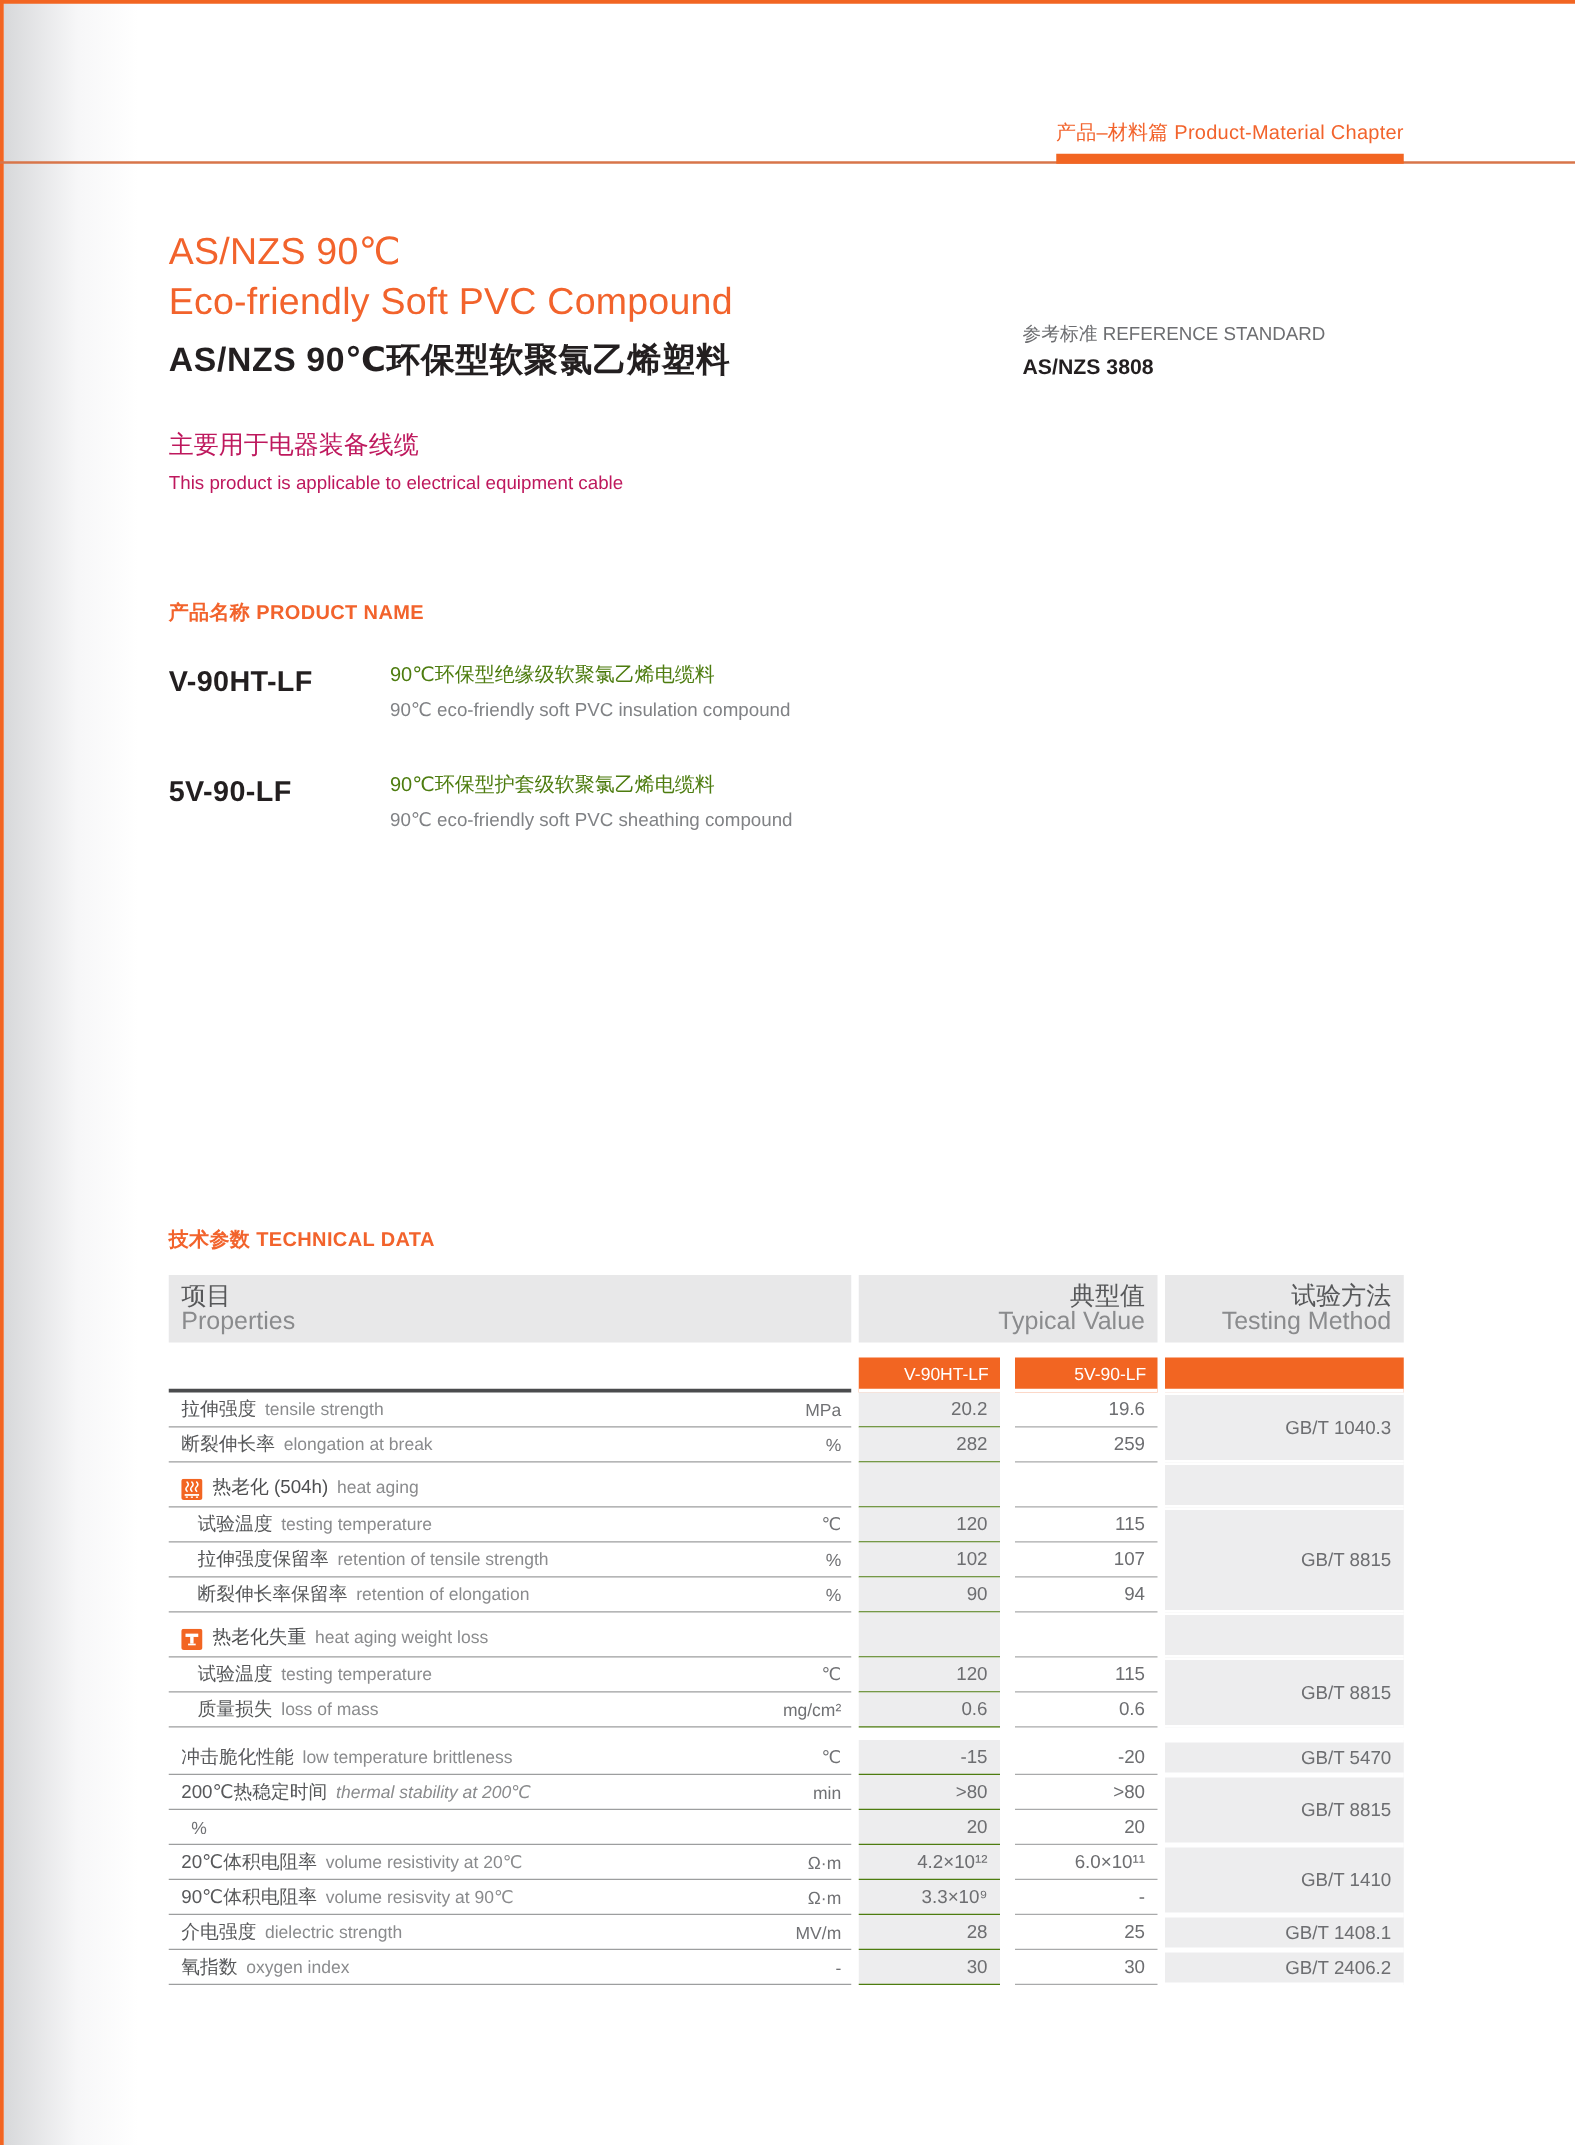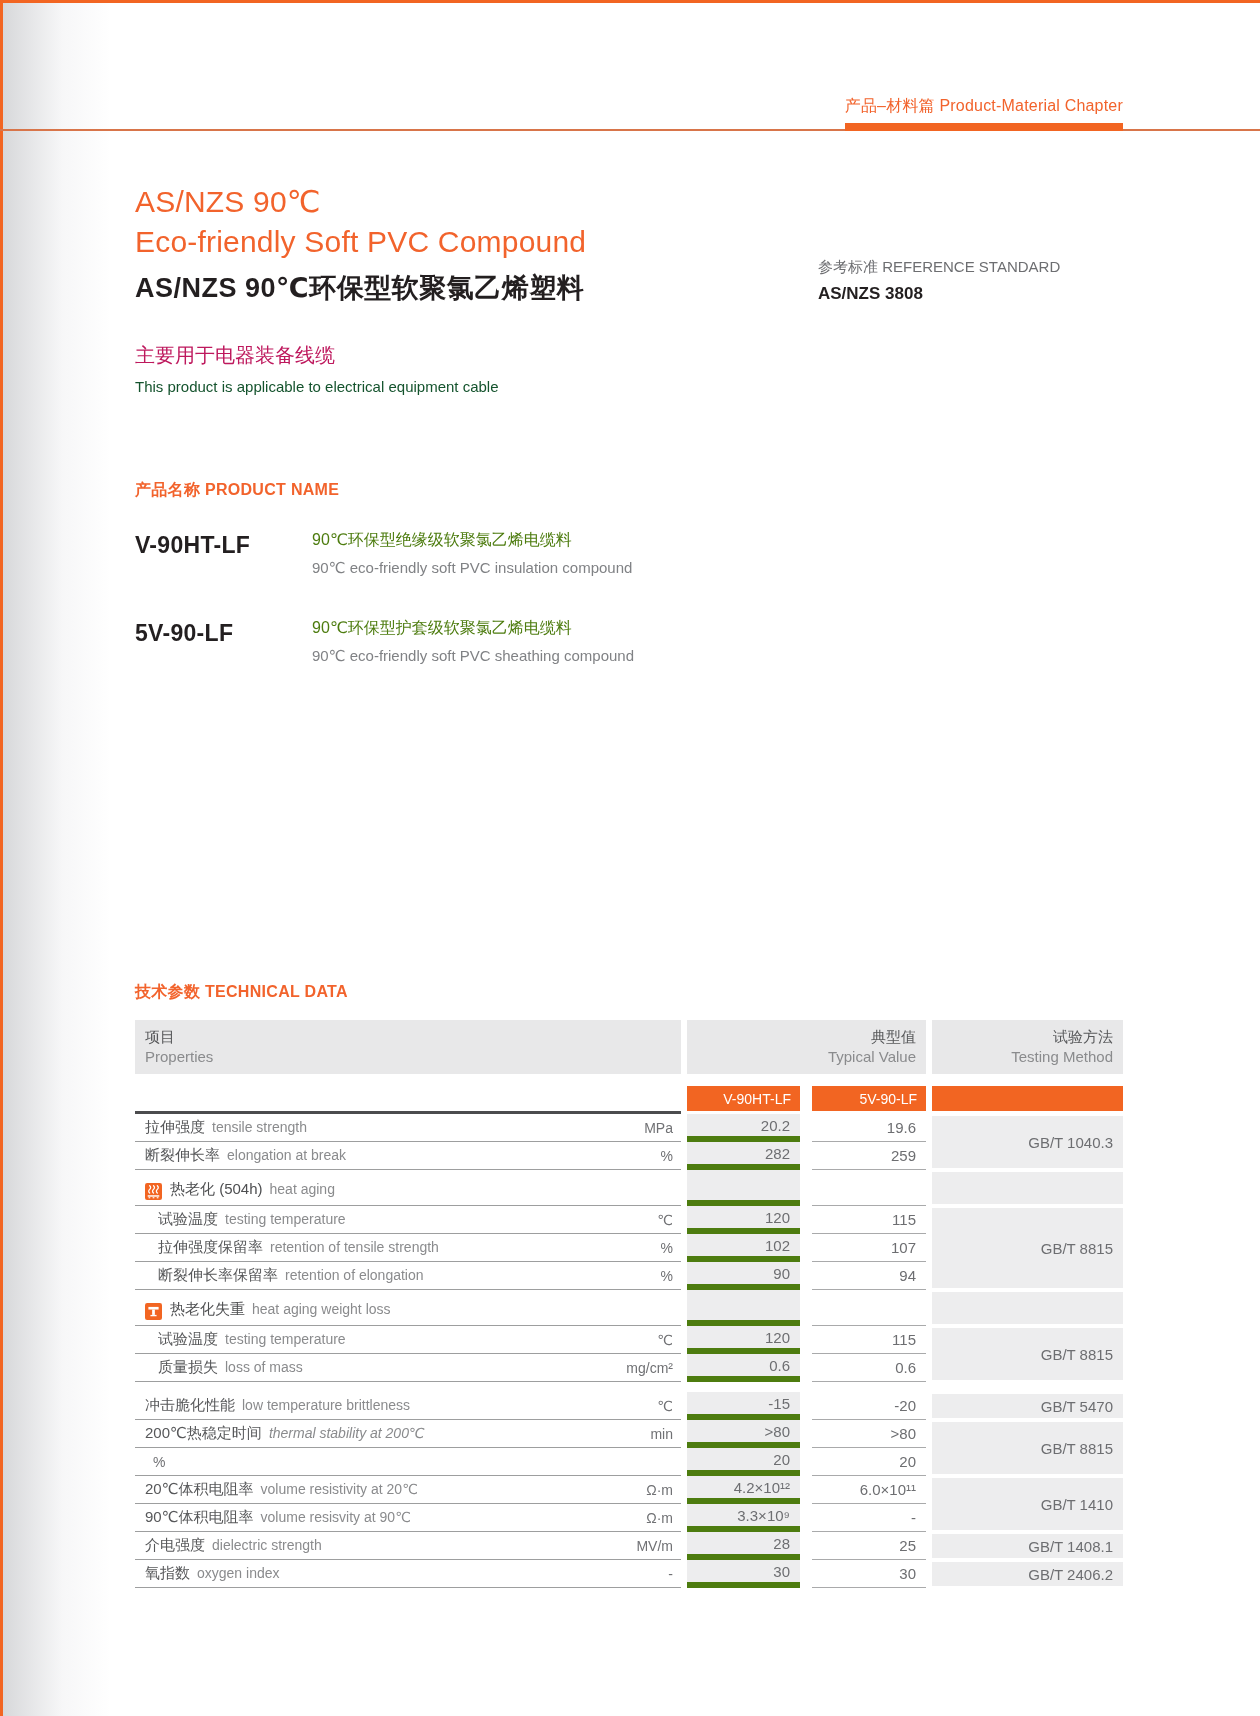--- a/index.html
+++ b/index.html
@@ -24,35 +24,35 @@
   .title-zh { color:#231f20; font-size:27px; font-weight:700; margin-top:8px; letter-spacing:.5px; }
 
   
   .ref-block { position:absolute; left:818px; top:258px; }
   .ref-label { color:#6d6e71; font-size:15px; }
   .ref-value { color:#231f20; font-size:17px; font-weight:700; margin-top:7px; }
 
   
   .app-block { position:absolute; left:135px; top:342px; }
   .app-zh { color:#be185d; font-size:20px; }
-  .app-en { color:#14532d; font-size:15px; margin-top:9px; }
+  .app-en { color:#be185d; font-size:15px; margin-top:9px; }
 
   
   .sec-heading { position:absolute; left:135px; color:#f2632c; font-size:16px; font-weight:700; letter-spacing:.3px; }
 
   
   .product-item { position:absolute; left:135px; width:700px; }
   .prod-code { position:absolute; left:0; top:2px; color:#231f20; font-size:23px; font-weight:700; letter-spacing:.3px; }
   .prod-desc { margin-left:177px; }
   .prod-desc-zh { color:#4d7c0f; font-size:16px; }
   .prod-desc-en { color:#808285; font-size:15px; margin-top:8px; }
 
   
   .tech-header { position:absolute; left:135px; top:1020px; width:988px; height:54px; display:flex; gap:6px; }
-  .th-block { background:#e8e8e9; font-size:15px; line-height:20px; padding-top:7px; color:#57585a; }
+  .th-block { background:#e8e8e9; font-size:20px; line-height:20px; padding-top:7px; color:#57585a; }
   .th-props { width:546px; padding-left:10px; }
   .th-typ { width:239px; text-align:right; padding-right:10px; }
   .th-test { flex:1; text-align:right; padding-right:10px; }
   .th-en { color:#8a8b8d; }
 
   
   .tech-grid { position:absolute; left:135px; top:1086px; width:988px; display:grid;
     grid-template-columns:546px 6px 113px 12px 114px 6px 191px; }
   .cell { min-width:0; }
   .prop { display:flex; align-items:center; border-bottom:1px solid #9d9e9f; padding:0 8px 0 10px; }
@@ -61,21 +61,21 @@
   .en { color:#8a8b8d; font-size:14px; }
   .unit { color:#707174; font-size:14px; margin-left:8px; white-space:nowrap; }
   .prop.indent { padding-left:23px; }
   .prop.section { align-items:flex-end; padding-bottom:6px; }
   .prop.section .zh { color:#4e4f51; }
   .sec-icon { width:17px; height:17px; margin-right:8px; flex:0 0 auto; position:relative; top:1px; }
   .sec-icon svg { display:block; }
   .prop-head { border-bottom:3px solid #4b4c4e; }
   .orange-head { background:#f26522; border-bottom:3px solid #fff; color:#fff; font-size:14px;
     display:flex; align-items:center; justify-content:flex-end; padding-right:9px; }
-  .v1 { background:#ededee; border-bottom:6px solid #4d7c0f; display:flex; align-items:center;
+  .v1 { background:#ededee; border-bottom:1px solid #4d7c0f; display:flex; align-items:center;
     justify-content:flex-end; padding-right:10px; font-size:15px; color:#6d6e71; }
   .v2 { background:transparent; border-bottom:1px solid #a9aaab; display:flex; align-items:center;
     justify-content:flex-end; padding-right:10px; font-size:15px; color:#6d6e71; }
   .test { background:#ededee; border-top:2px solid #fff; border-bottom:2px solid #fff; display:flex;
     align-items:center; justify-content:flex-end; padding-right:10px; font-size:15px; color:#6d6e71; }
 </style>
 </head>
 <body>
 
 <div class="page">

